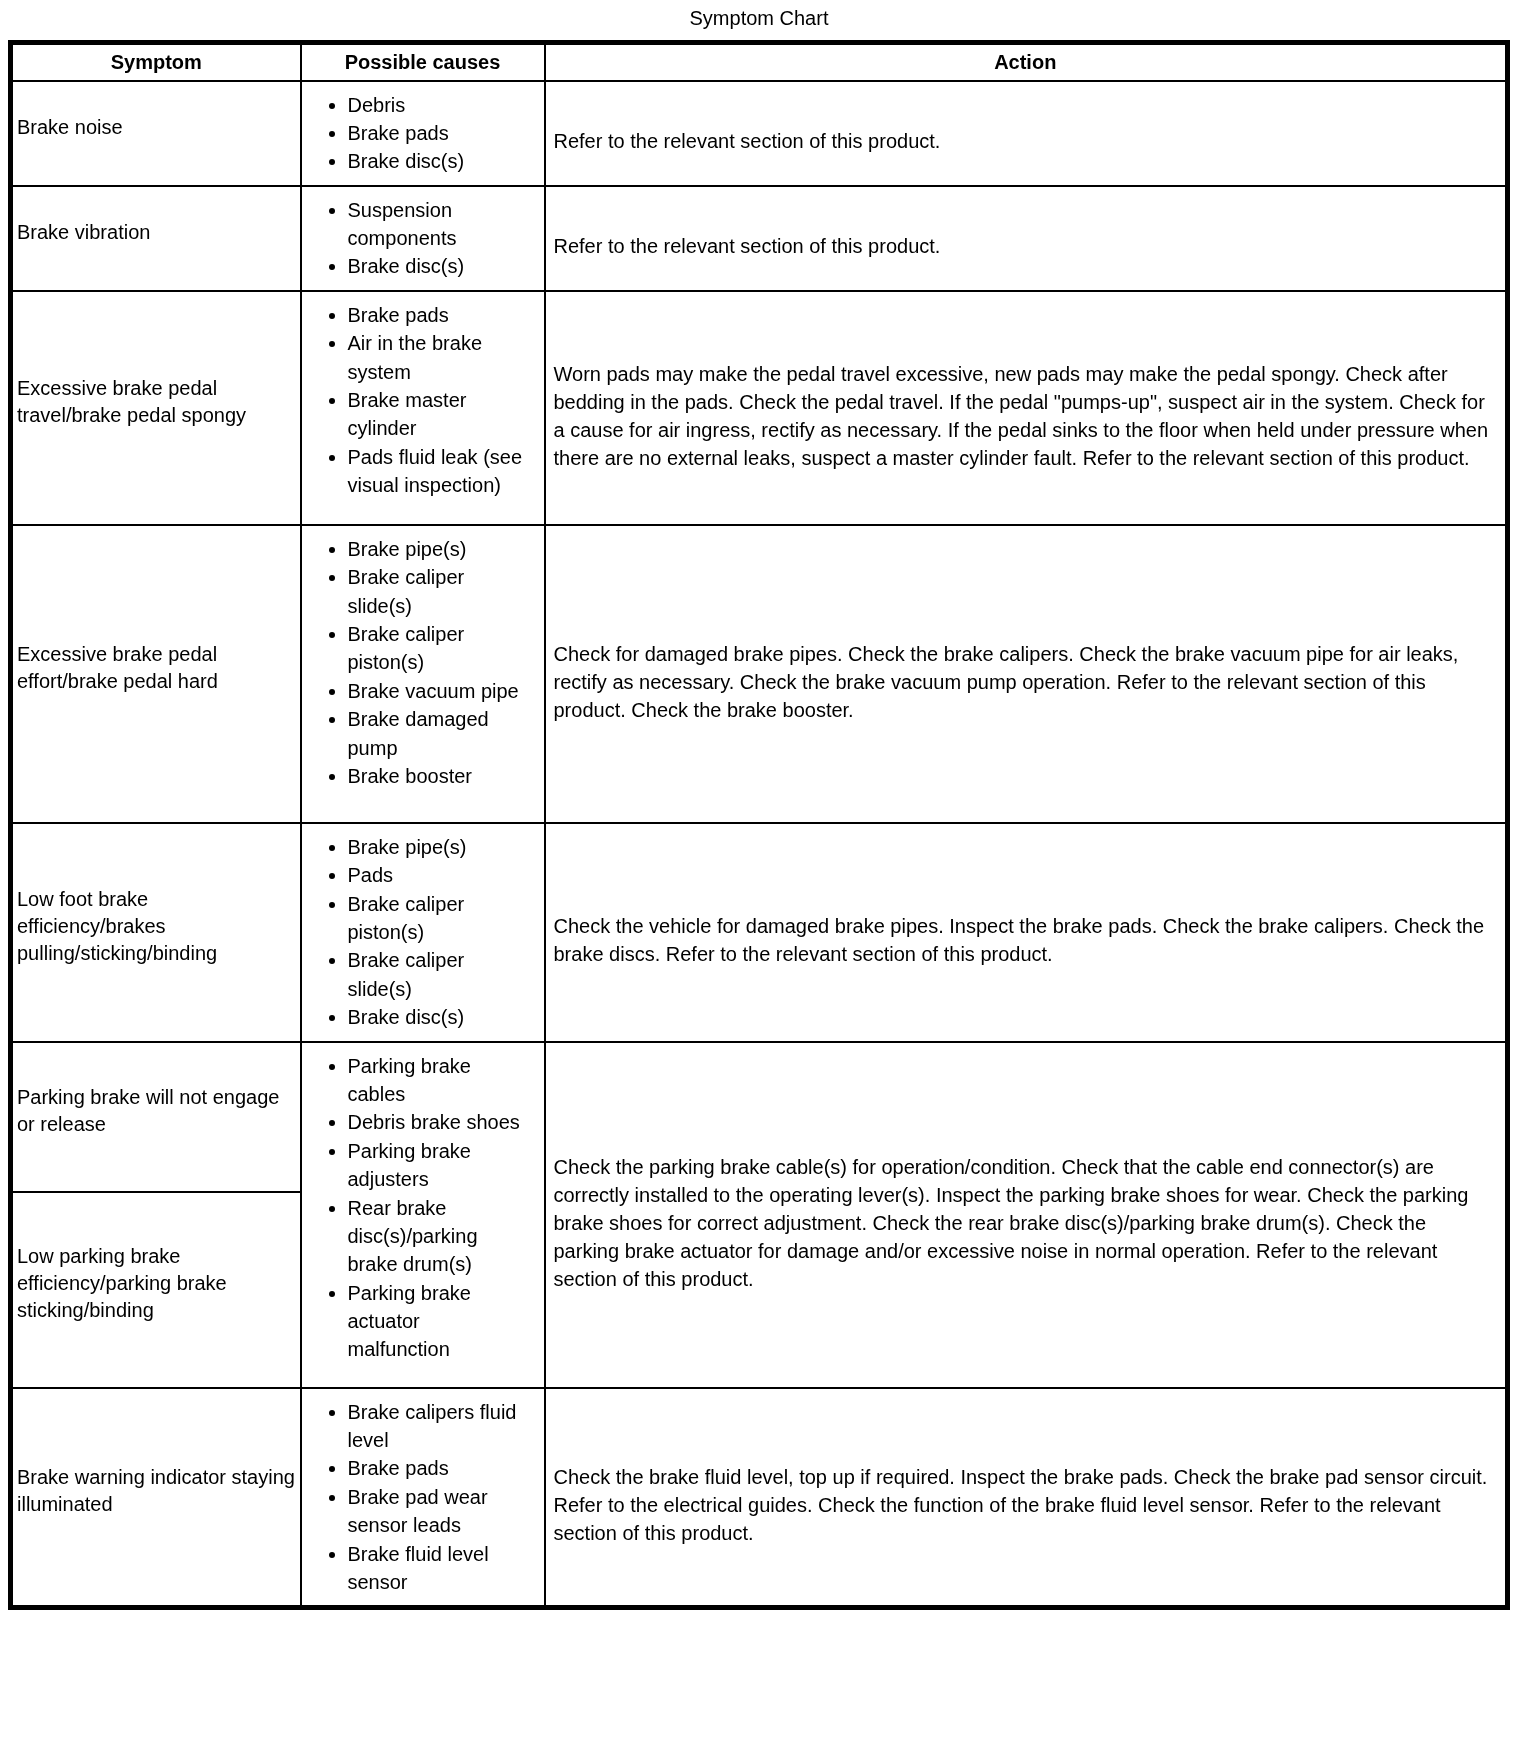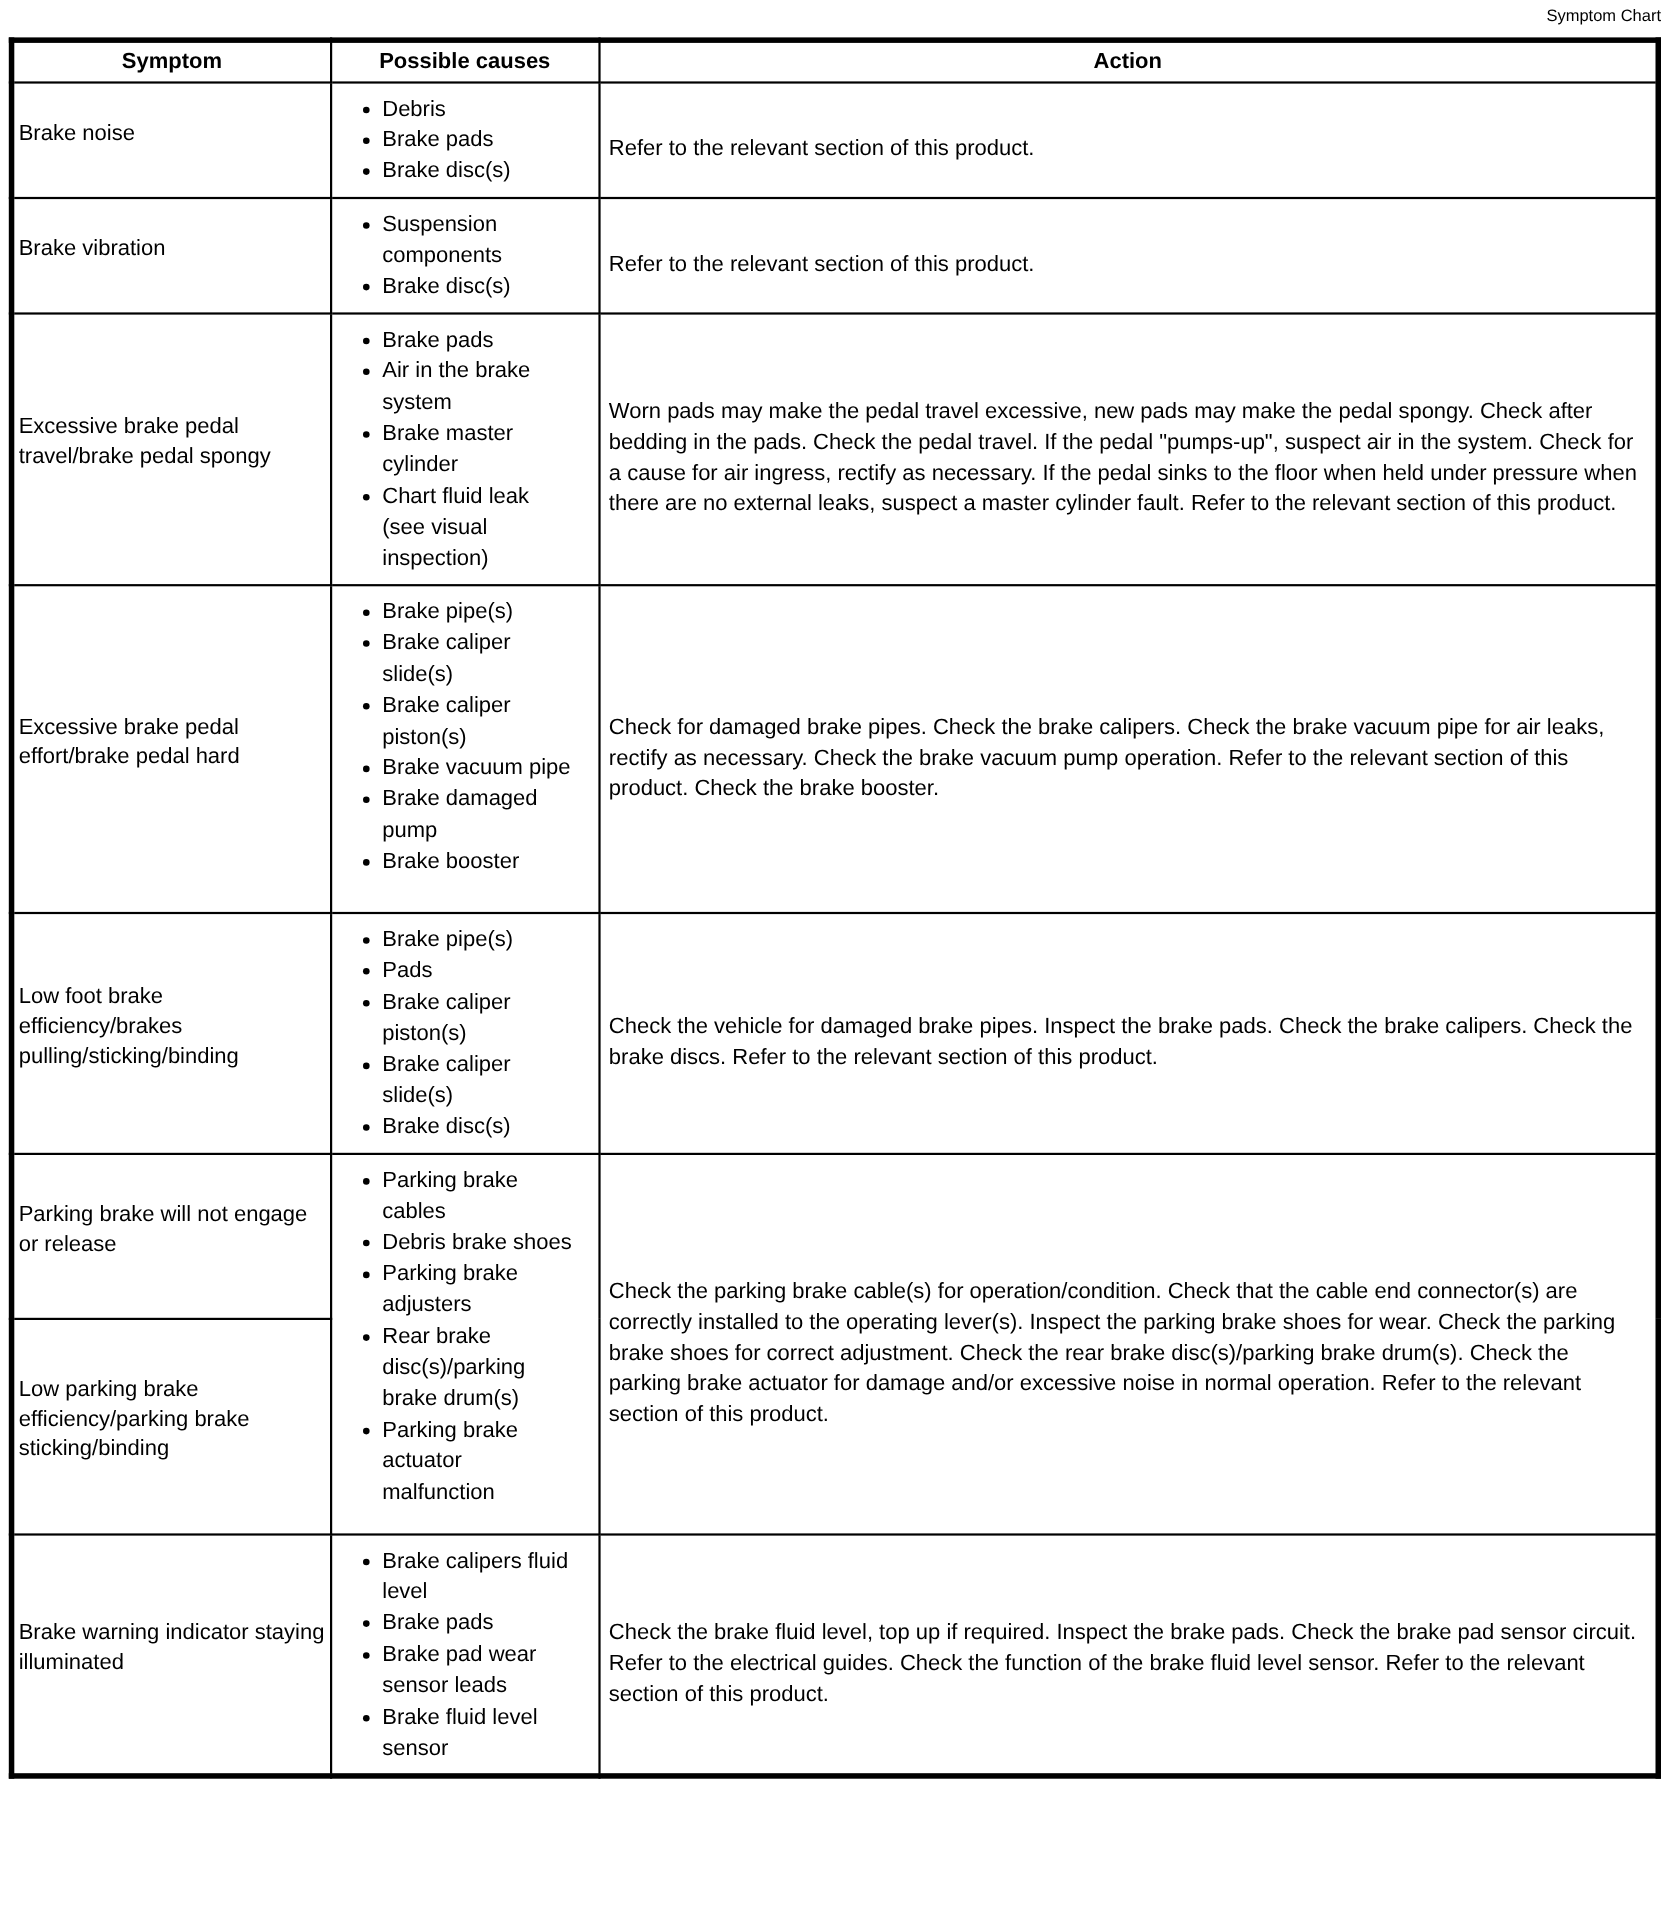--- a/index.html
+++ b/index.html
@@ -9,22 +9,22 @@
     background: #ffffff;
     color: #000000;
     font-family: "Liberation Sans", sans-serif;
   }
   .page {
     width: 1520px;
     min-height: 1742px;
     padding: 4px 10px 6px 8px;
   }
   .title {
-    text-align: right;
-    font-size: 15px;
+    text-align: center;
+    font-size: 20px;
     line-height: 1.2;
     margin: 2px 0 10px 0;
   }
   table.symptom-table {
     width: 100%;
     border-collapse: collapse;
     table-layout: fixed;
     border: 5px solid #000;
   }
   th, td {
@@ -118,21 +118,21 @@
         <td class="action">Refer to the relevant section of this product.</td>
       </tr>
 
       <tr class="r2">
         <td class="symptom">Excessive brake pedal travel/brake pedal spongy</td>
         <td class="causes">
           <ul>
             <li>Brake pads</li>
             <li>Air in the brake system</li>
             <li>Brake master cylinder</li>
-            <li>Chart fluid leak (see visual inspection)</li>
+            <li>Pads fluid leak (see visual inspection)</li>
           </ul>
         </td>
         <td class="action">Worn pads may make the pedal travel excessive, new pads may make the pedal spongy. Check after bedding in the pads. Check the pedal travel. If the pedal "pumps-up", suspect air in the system. Check for a cause for air ingress, rectify as necessary. If the pedal sinks to the floor when held under pressure when there are no external leaks, suspect a master cylinder fault. Refer to the relevant section of this product.</td>
       </tr>
 
       <tr class="r3">
         <td class="symptom">Excessive brake pedal effort/brake pedal hard</td>
         <td class="causes">
           <ul>
             <li>Brake pipe(s)</li>

